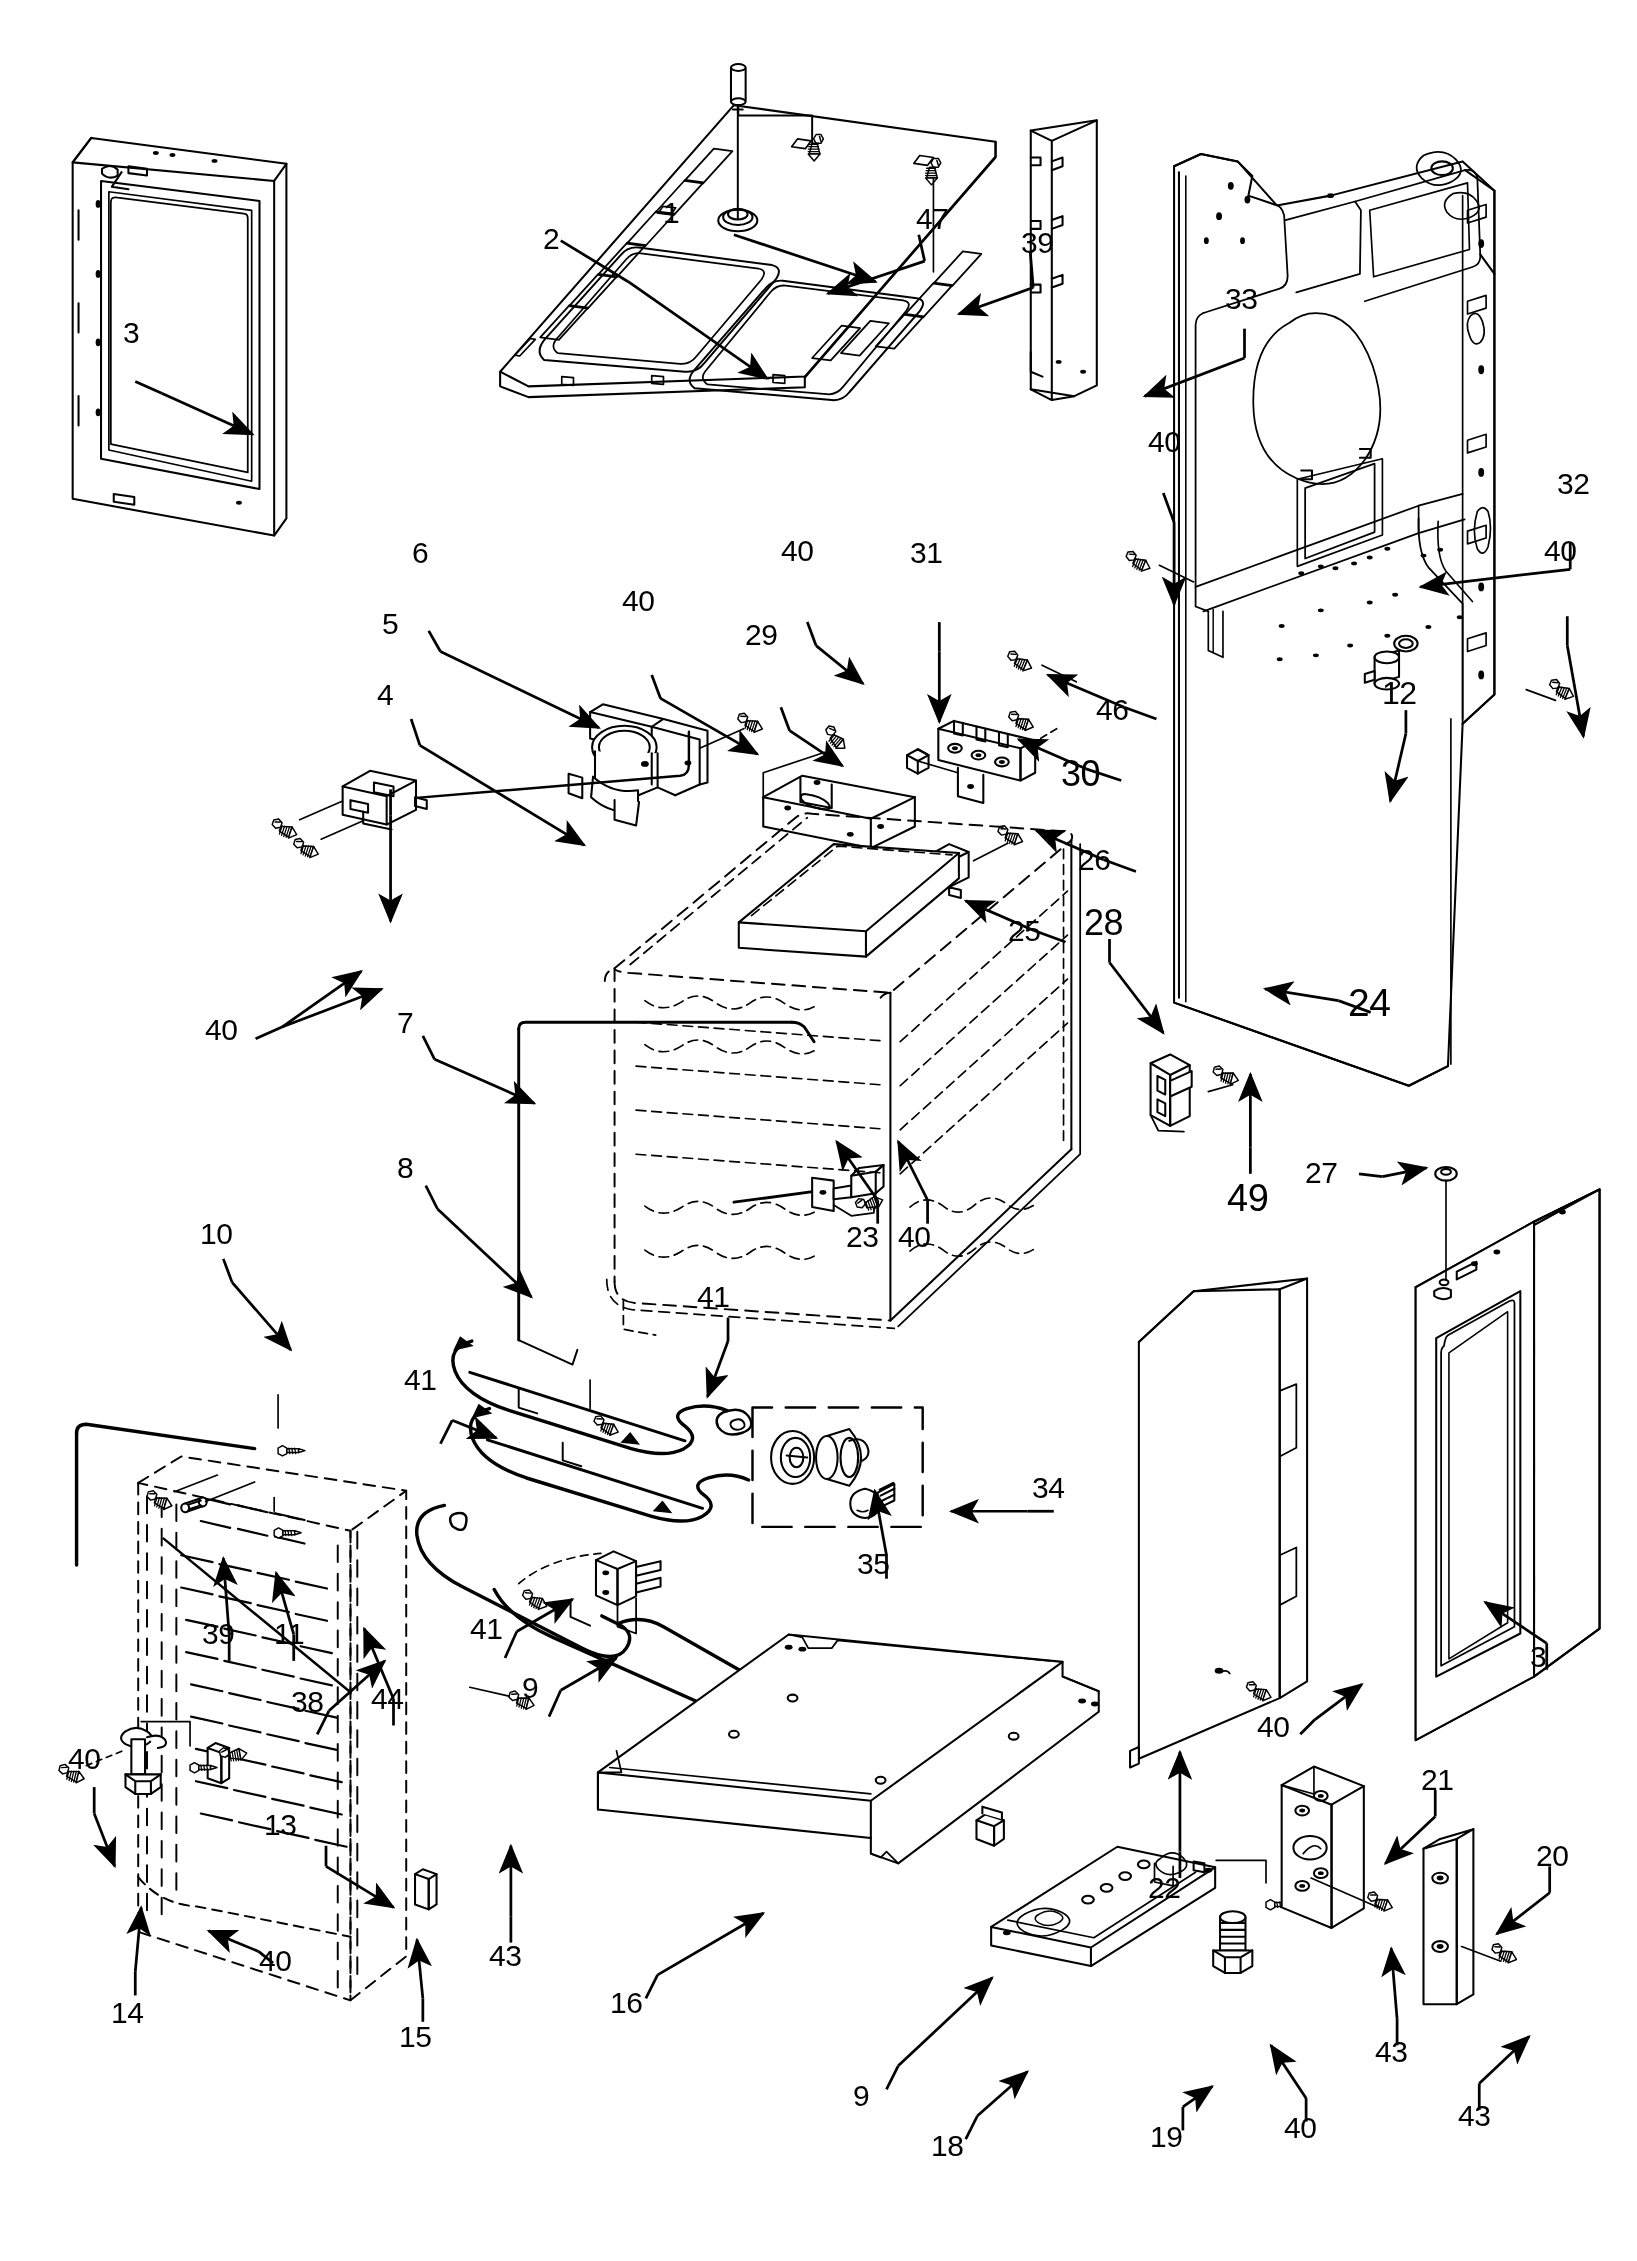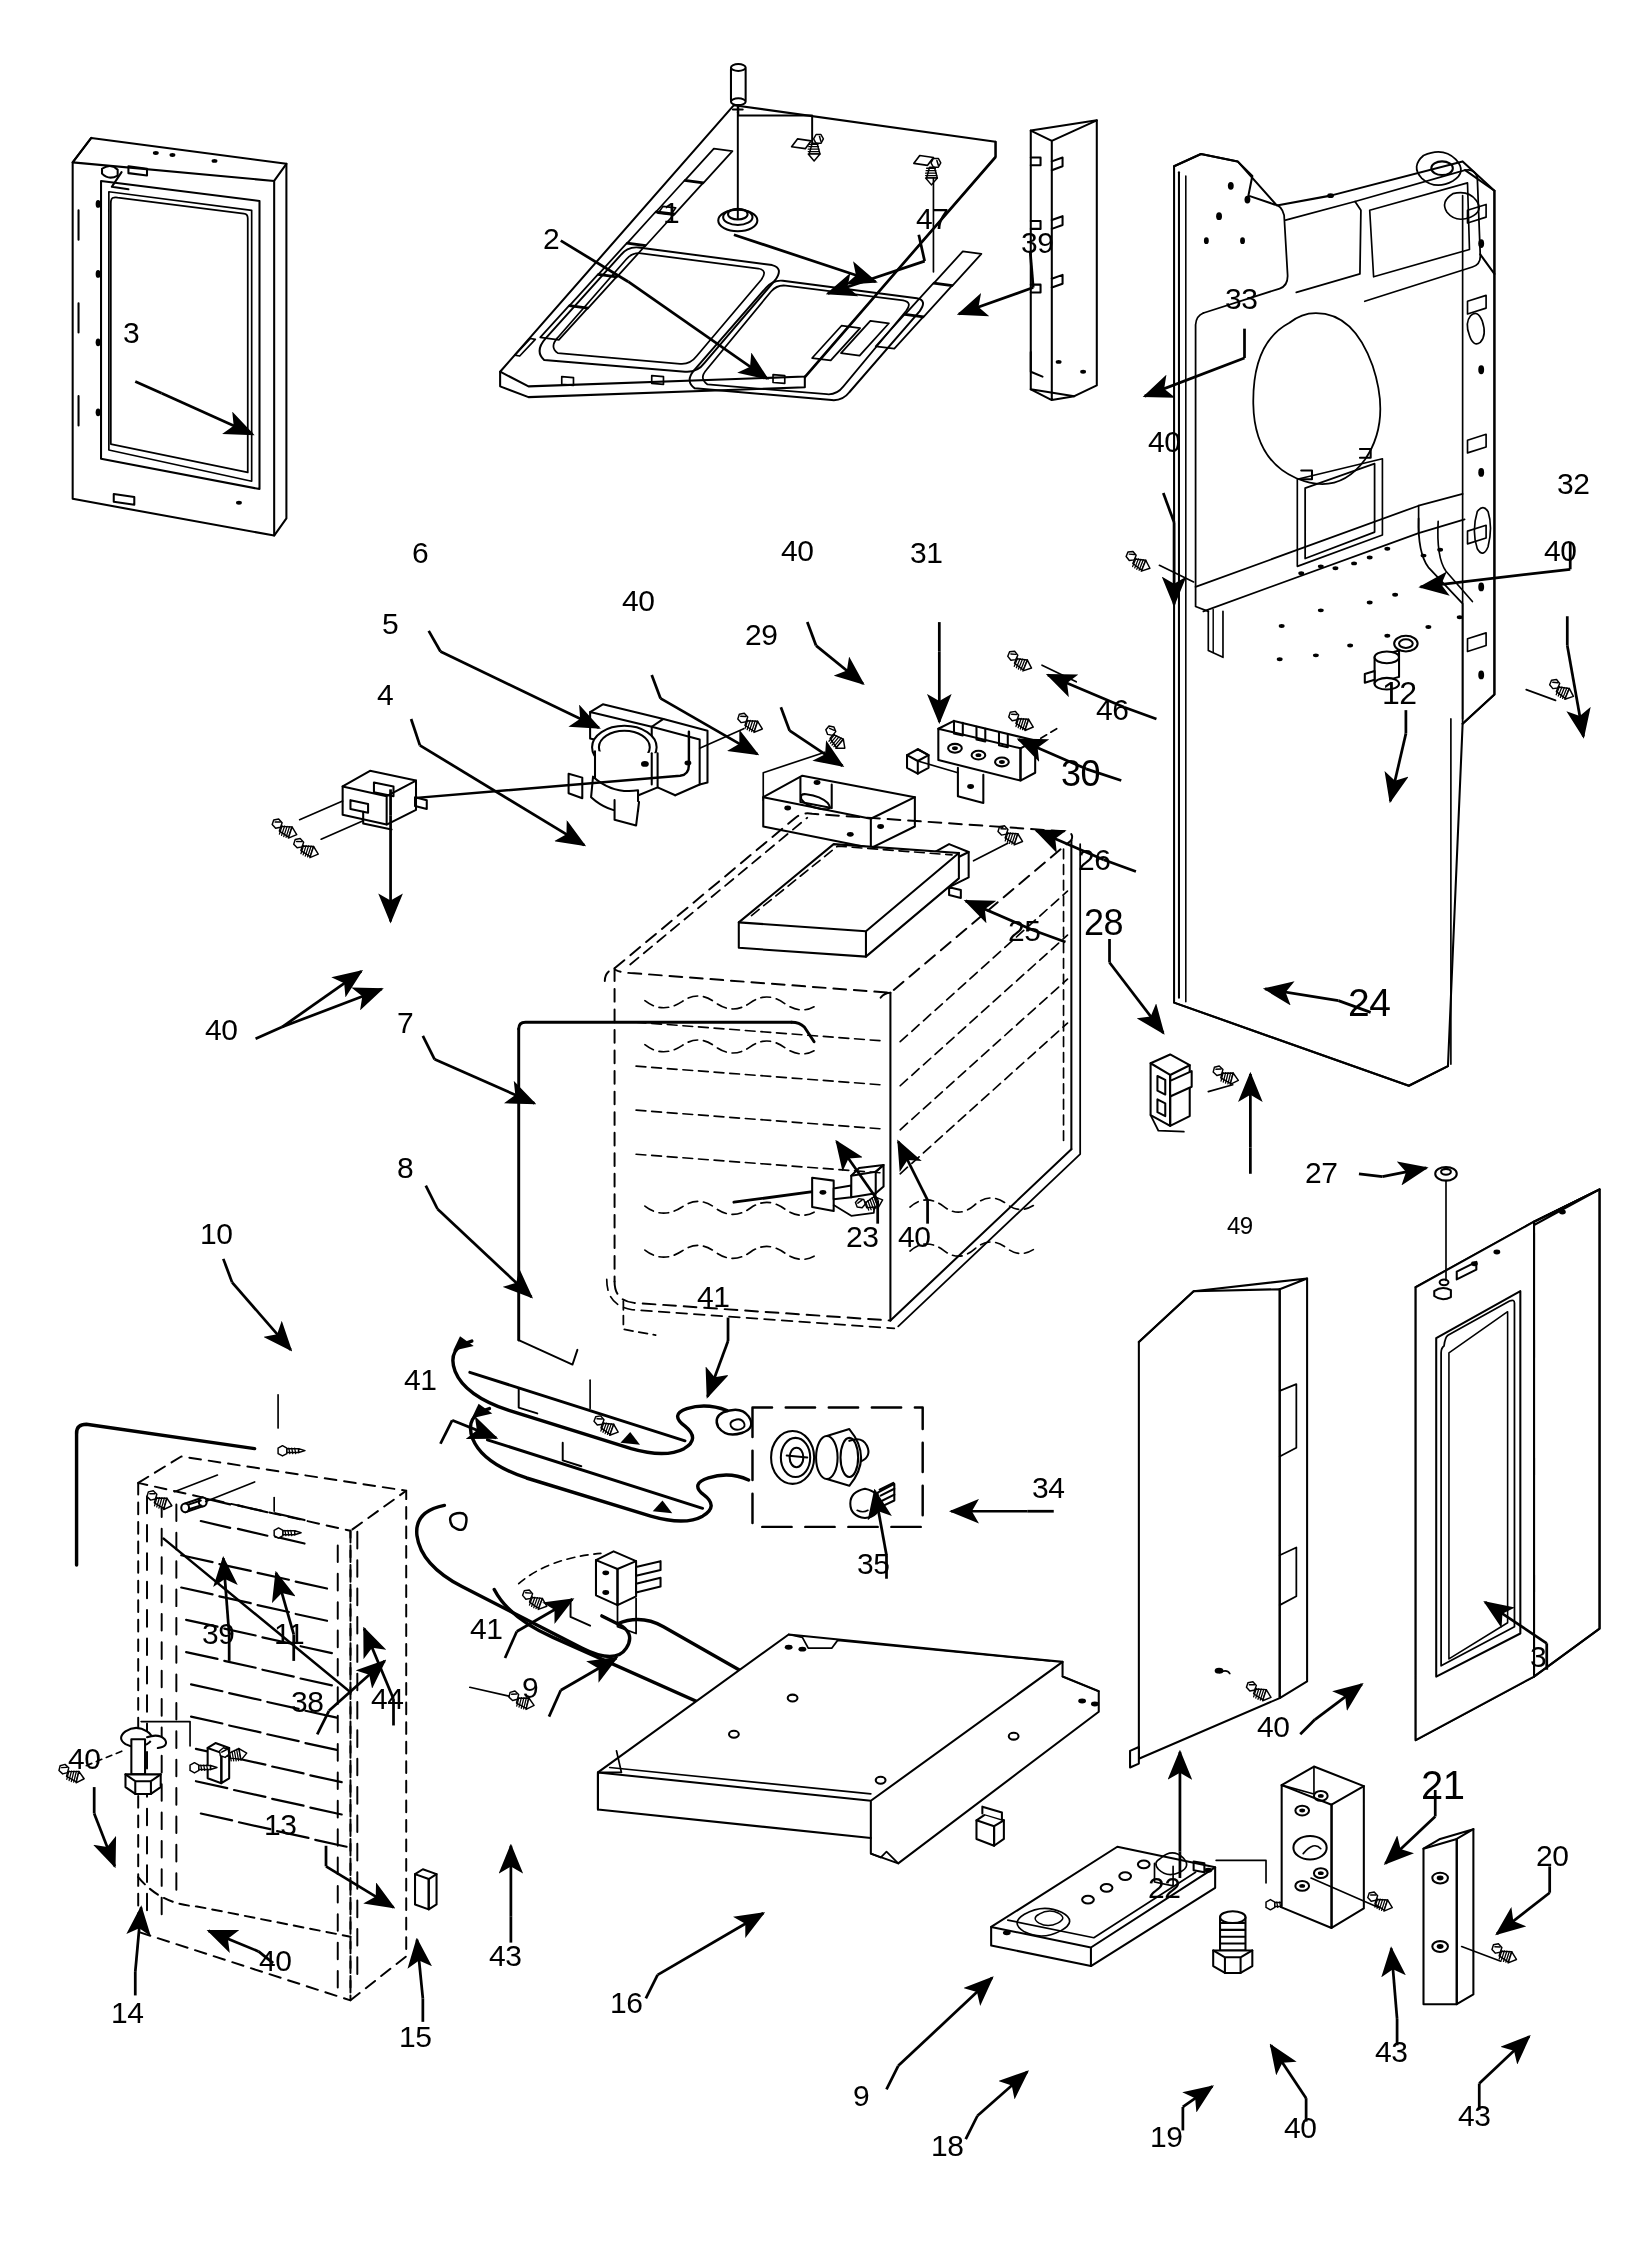--- a/index.html
+++ b/index.html
@@ -862,21 +862,21 @@
 <div class="callout" style="left:1061px;top:756px;font-size:36px;">30</div>
 <div class="callout" style="left:382px;top:609px;font-size:30px;">5</div>
 <div class="callout" style="left:377px;top:680px;font-size:30px;">4</div>
 <div class="callout" style="left:1382px;top:677px;font-size:32px;">12</div>
 <div class="callout" style="left:1078px;top:845px;font-size:30px;">26</div>
 <div class="callout" style="left:1008px;top:916px;font-size:30px;">25</div>
 <div class="callout" style="left:205px;top:1015px;font-size:30px;">40</div>
 <div class="callout" style="left:1084px;top:905px;font-size:36px;">28</div>
 <div class="callout" style="left:1348px;top:983px;font-size:39px;">24</div>
 <div class="callout" style="left:397px;top:1008px;font-size:30px;">7</div>
-<div class="callout" style="left:1227px;top:1214px;font-size:24px;">49</div>
+<div class="callout" style="left:1227px;top:1179px;font-size:38px;">49</div>
 <div class="callout" style="left:846px;top:1222px;font-size:30px;">23</div>
 <div class="callout" style="left:898px;top:1222px;font-size:30px;">40</div>
 <div class="callout" style="left:1305px;top:1158px;font-size:30px;">27</div>
 <div class="callout" style="left:397px;top:1153px;font-size:30px;">8</div>
 <div class="callout" style="left:1530px;top:1642px;font-size:30px;">3</div>
 <div class="callout" style="left:200px;top:1219px;font-size:30px;">10</div>
 <div class="callout" style="left:697px;top:1282px;font-size:30px;">41</div>
 <div class="callout" style="left:404px;top:1365px;font-size:30px;">41</div>
 <div class="callout" style="left:1032px;top:1473px;font-size:30px;">34</div>
 <div class="callout" style="left:857px;top:1549px;font-size:30px;">35</div>
@@ -888,21 +888,21 @@
 <div class="callout" style="left:291px;top:1687px;font-size:30px;">38</div>
 <div class="callout" style="left:68px;top:1744px;font-size:30px;">40</div>
 <div class="callout" style="left:264px;top:1810px;font-size:30px;">13</div>
 <div class="callout" style="left:489px;top:1941px;font-size:30px;">43</div>
 <div class="callout" style="left:111px;top:1998px;font-size:30px;">14</div>
 <div class="callout" style="left:259px;top:1946px;font-size:30px;">40</div>
 <div class="callout" style="left:399px;top:2022px;font-size:30px;">15</div>
 <div class="callout" style="left:1148px;top:1873px;font-size:30px;">22</div>
 <div class="callout" style="left:1257px;top:1712px;font-size:30px;">40</div>
 <div class="callout" style="left:610px;top:1988px;font-size:30px;">16</div>
-<div class="callout" style="left:1421px;top:1765px;font-size:40px;">21</div>
+<div class="callout" style="left:1421px;top:1765px;font-size:30px;">21</div>
 <div class="callout" style="left:1536px;top:1841px;font-size:30px;">20</div>
 <div class="callout" style="left:853px;top:2081px;font-size:30px;">9</div>
 <div class="callout" style="left:931px;top:2131px;font-size:30px;">18</div>
 <div class="callout" style="left:1138px;top:2122px;font-size:30px;margin-left:12px;">19</div>
 <div class="callout" style="left:1284px;top:2113px;font-size:30px;">40</div>
 <div class="callout" style="left:1375px;top:2037px;font-size:30px;">43</div>
 <div class="callout" style="left:1458px;top:2101px;font-size:30px;">43</div>
 
 </div>
 

